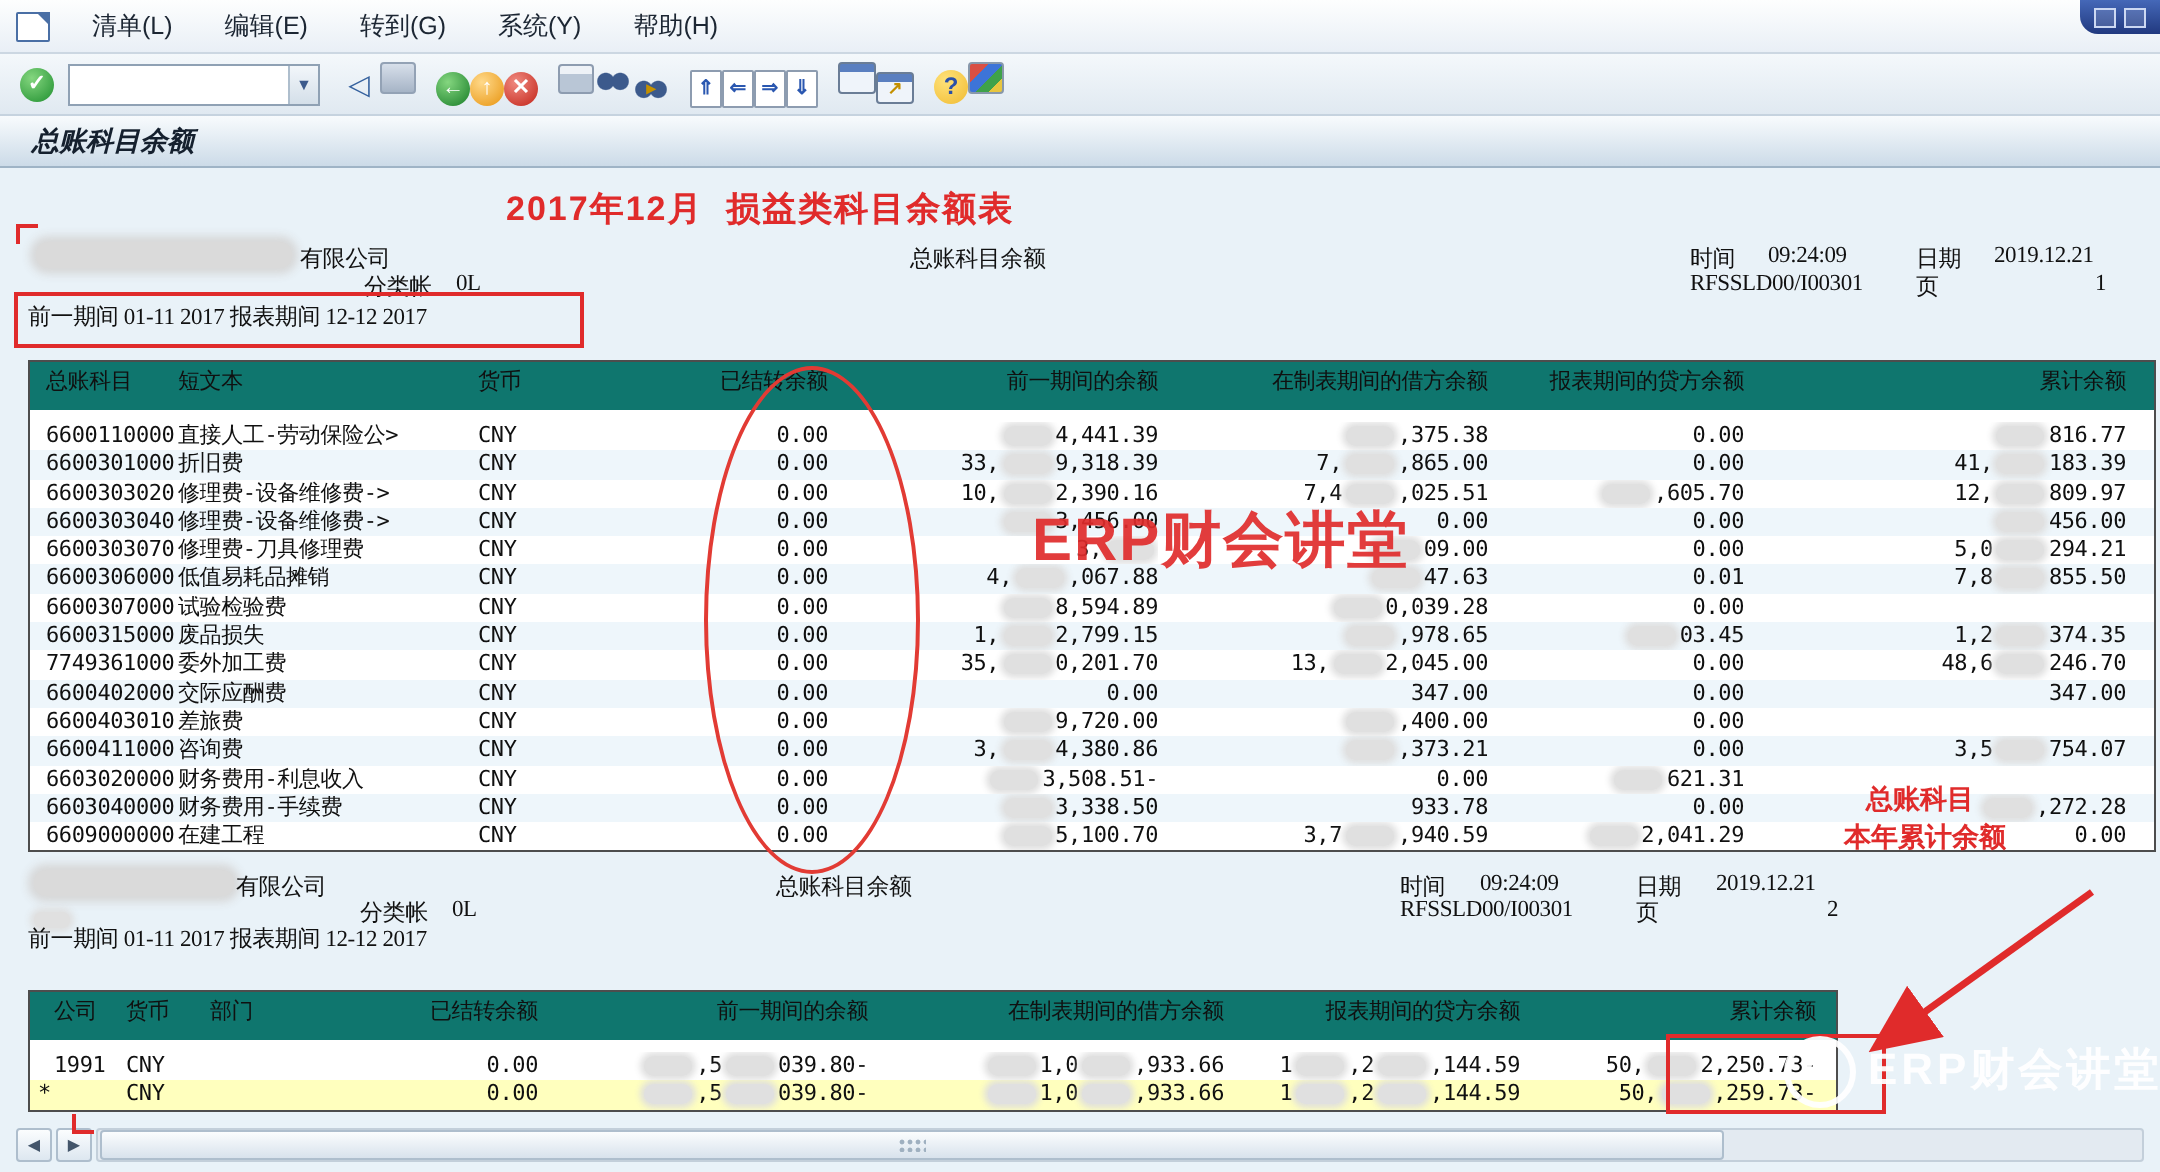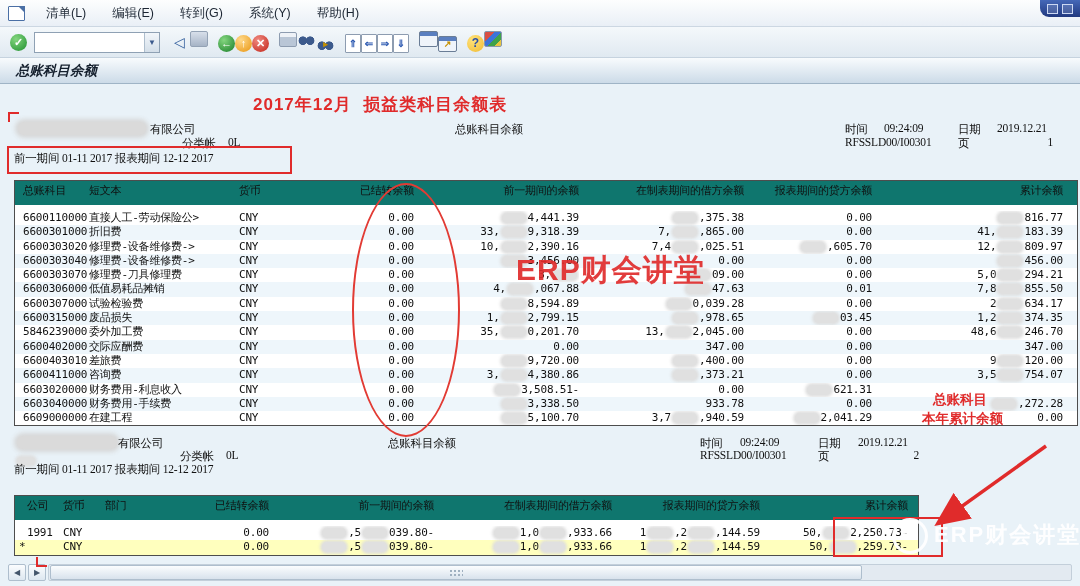--- a/index.html
+++ b/index.html
@@ -228,34 +228,33 @@
             <span class="tc c7">7,8<span class="rd"></span>855.50</span>
           </div>
           <div class="t-row">
             <span class="tc c0">6600307000</span>
             <span class="tc c1">试验检验费</span>
             <span class="tc c2">CNY</span>
             <span class="tc c3">0.00</span>
             <span class="tc c4"><span class="rd"></span>8,594.89</span>
             <span class="tc c5"><span class="rd"></span>0,039.28</span>
             <span class="tc c6">0.00</span>
-            <span class="tc c7">2<span class="rd"></span>634.17</span>
           </div>
           <div class="t-row">
             <span class="tc c0">6600315000</span>
             <span class="tc c1">废品损失</span>
             <span class="tc c2">CNY</span>
             <span class="tc c3">0.00</span>
             <span class="tc c4">1,<span class="rd"></span>2,799.15</span>
             <span class="tc c5"><span class="rd"></span>,978.65</span>
             <span class="tc c6"><span class="rd"></span>03.45</span>
             <span class="tc c7">1,2<span class="rd"></span>374.35</span>
           </div>
           <div class="t-row">
-            <span class="tc c0">5846239000</span>
+            <span class="tc c0">7749361000</span>
             <span class="tc c1">委外加工费</span>
             <span class="tc c2">CNY</span>
             <span class="tc c3">0.00</span>
             <span class="tc c4">35,<span class="rd"></span>0,201.70</span>
             <span class="tc c5">13,<span class="rd"></span>2,045.00</span>
             <span class="tc c6">0.00</span>
             <span class="tc c7">48,6<span class="rd"></span>246.70</span>
           </div>
           <div class="t-row">
             <span class="tc c0">6600402000</span>
@@ -268,21 +267,20 @@
             <span class="tc c7">347.00</span>
           </div>
           <div class="t-row">
             <span class="tc c0">6600403010</span>
             <span class="tc c1">差旅费</span>
             <span class="tc c2">CNY</span>
             <span class="tc c3">0.00</span>
             <span class="tc c4"><span class="rd"></span>9,720.00</span>
             <span class="tc c5"><span class="rd"></span>,400.00</span>
             <span class="tc c6">0.00</span>
-            <span class="tc c7">9<span class="rd"></span>120.00</span>
           </div>
           <div class="t-row">
             <span class="tc c0">6600411000</span>
             <span class="tc c1">咨询费</span>
             <span class="tc c2">CNY</span>
             <span class="tc c3">0.00</span>
             <span class="tc c4">3,<span class="rd"></span>4,380.86</span>
             <span class="tc c5"><span class="rd"></span>,373.21</span>
             <span class="tc c6">0.00</span>
             <span class="tc c7">3,5<span class="rd"></span>754.07</span>

